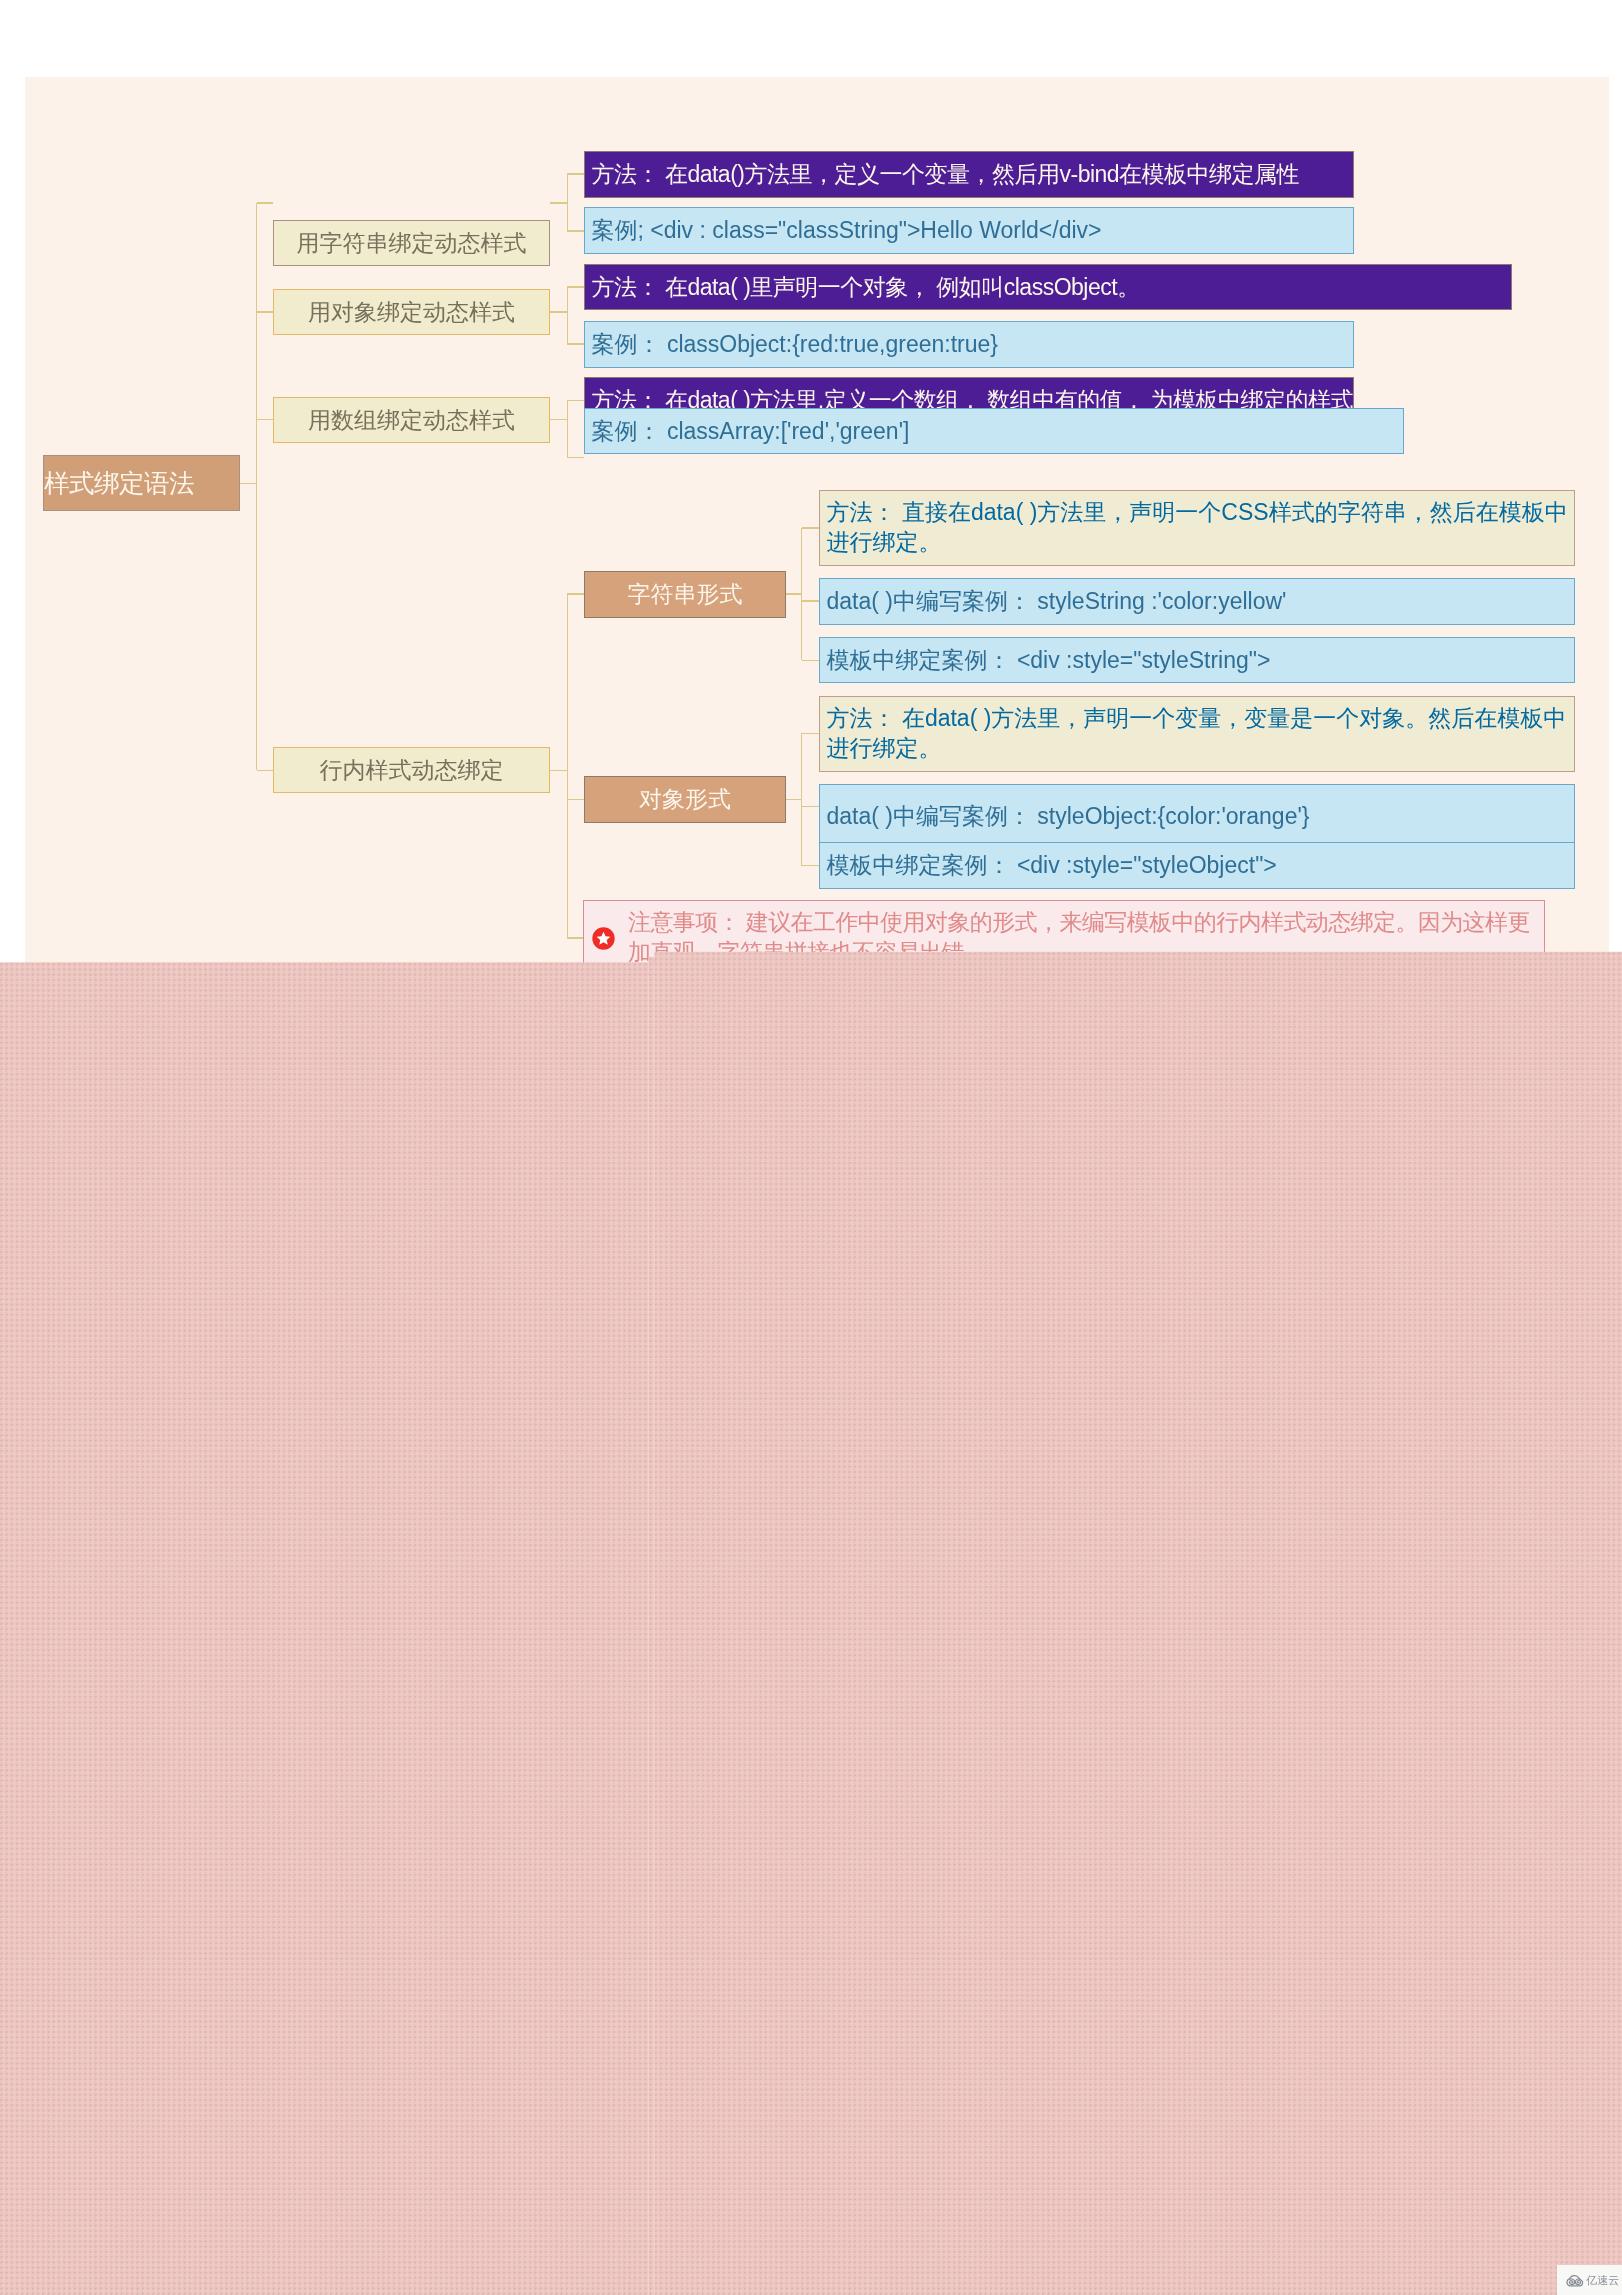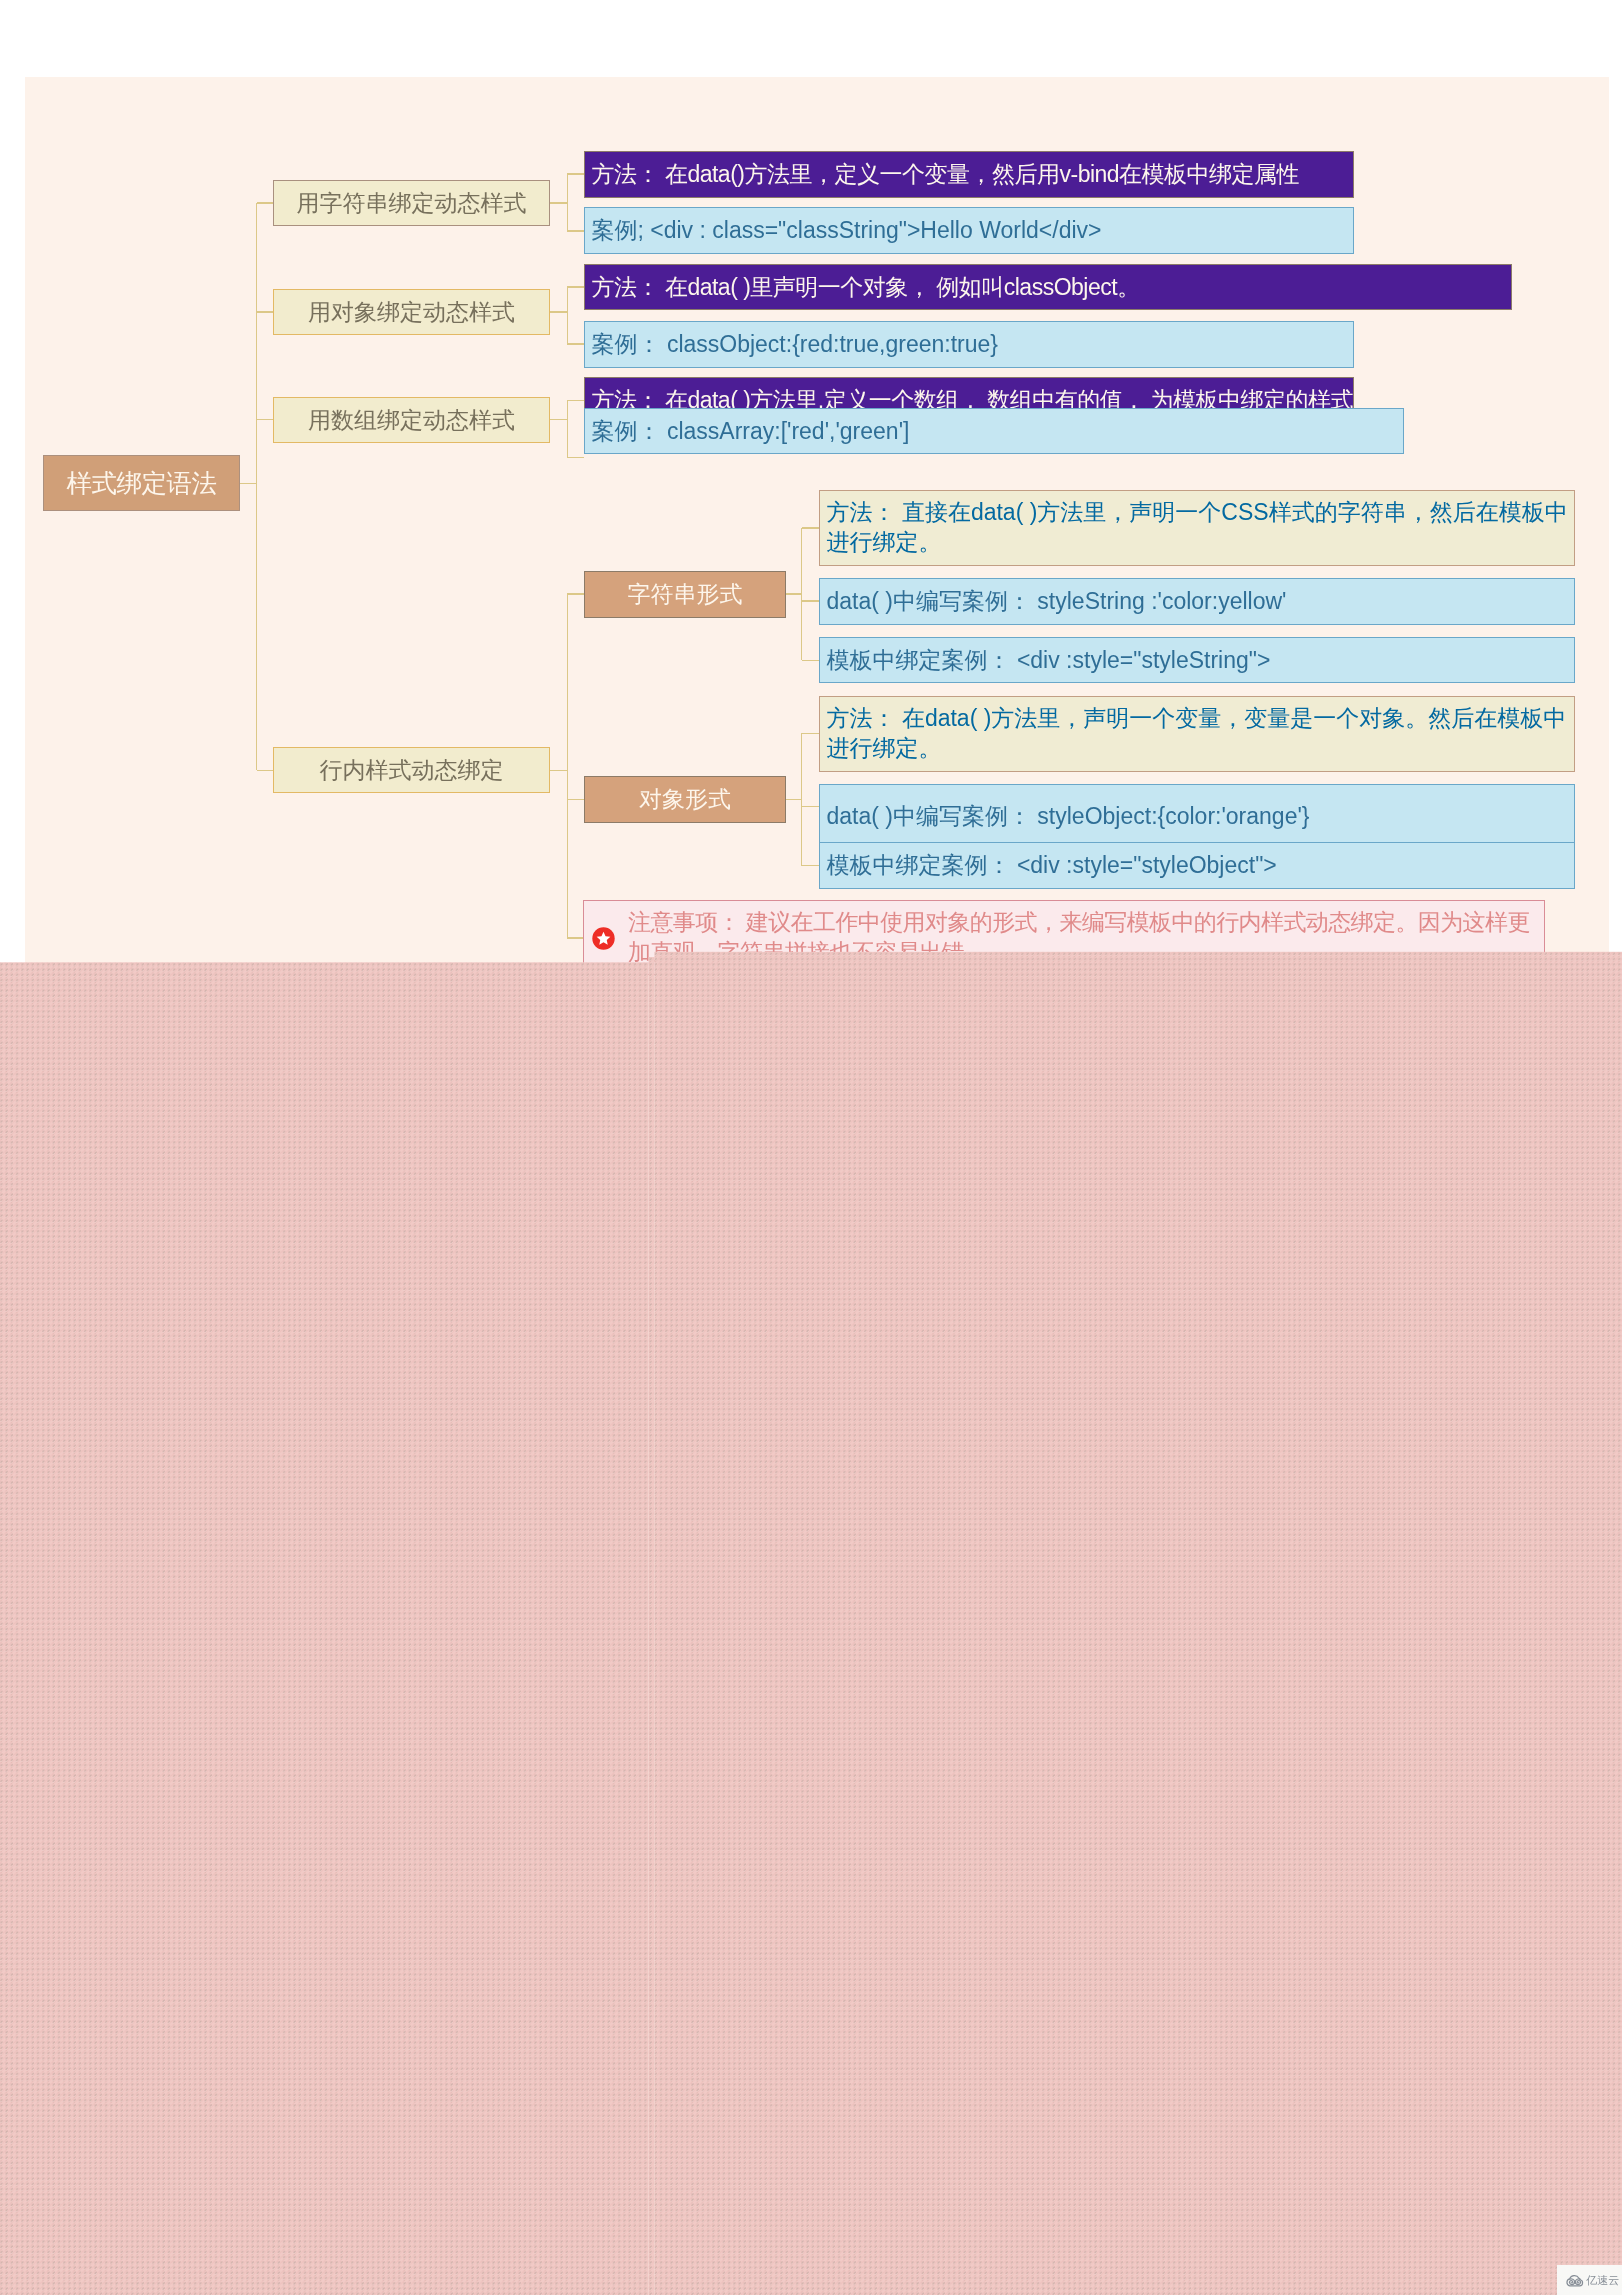--- a/index.html
+++ b/index.html
@@ -4,24 +4,24 @@
 <style>
   html,body{margin:0;padding:0;background:#ffffff;}
   body{width:1623px;height:2295px;position:relative;overflow:hidden;
        font-family:"Liberation Sans","DejaVu Sans",sans-serif;}
   #canvas{position:absolute;left:25px;top:77px;width:1584px;height:2219px;background:#fdf2ea;}
   .node{position:absolute;box-sizing:border-box;display:flex;align-items:center;
         border-style:solid;border-width:1.3px;font-size:23px;}
   .node .t{display:block;width:100%;white-space:nowrap;}
   .node.wrap .t{white-space:normal;line-height:1.30;}
   .root{background:#d09f78;border-color:#ab907e;color:#fdf6ec;font-size:25.5px;letter-spacing:-0.5px;justify-content:center;}
-  .root .t{text-align:center;}
+  .root .t{text-align:left;}
   .branch{background:#f2ecce;border-color:#e3b964;color:#77705c;justify-content:center;}
   .branch .t{text-align:center;}
-  .branch-first{border-color:#a9907f;}
+  .branch-first{border-color:#a9907f;margin-top:40px;}
   .method{background:#4c1d95;border-color:#8c7b68;color:#fdf6ec;padding:0 0 0 6.5px;letter-spacing:-0.5px;}
   .case{background:#c5e6f2;border-color:#6aa7c9;color:#2f6e96;padding:0 1.3px 0 6.5px;}
   .beige{background:#f0ecd3;border-color:#c29e84;color:#0369a1;padding:0 3.9px 0 6.5px;}
   .sub{background:#d5a27c;border-color:#8c7b68;color:#fdf6ec;justify-content:flex-end;}
   .sub .t{text-align:center;}
   .note{background:#fbeaec;border-color:#d98c96;color:#e08a8a;padding:0 0 0 44px;line-height:30px;letter-spacing:-0.6px;align-items:flex-start;}
   .note .t{padding-top:7.2px;}
   svg#links{position:absolute;left:0;top:0;width:1623px;height:2295px;}
   #star{position:absolute;left:592px;top:927px;width:23px;height:23px;}
   #overlay{position:absolute;left:0;top:942px;width:1623px;height:1353px;}

